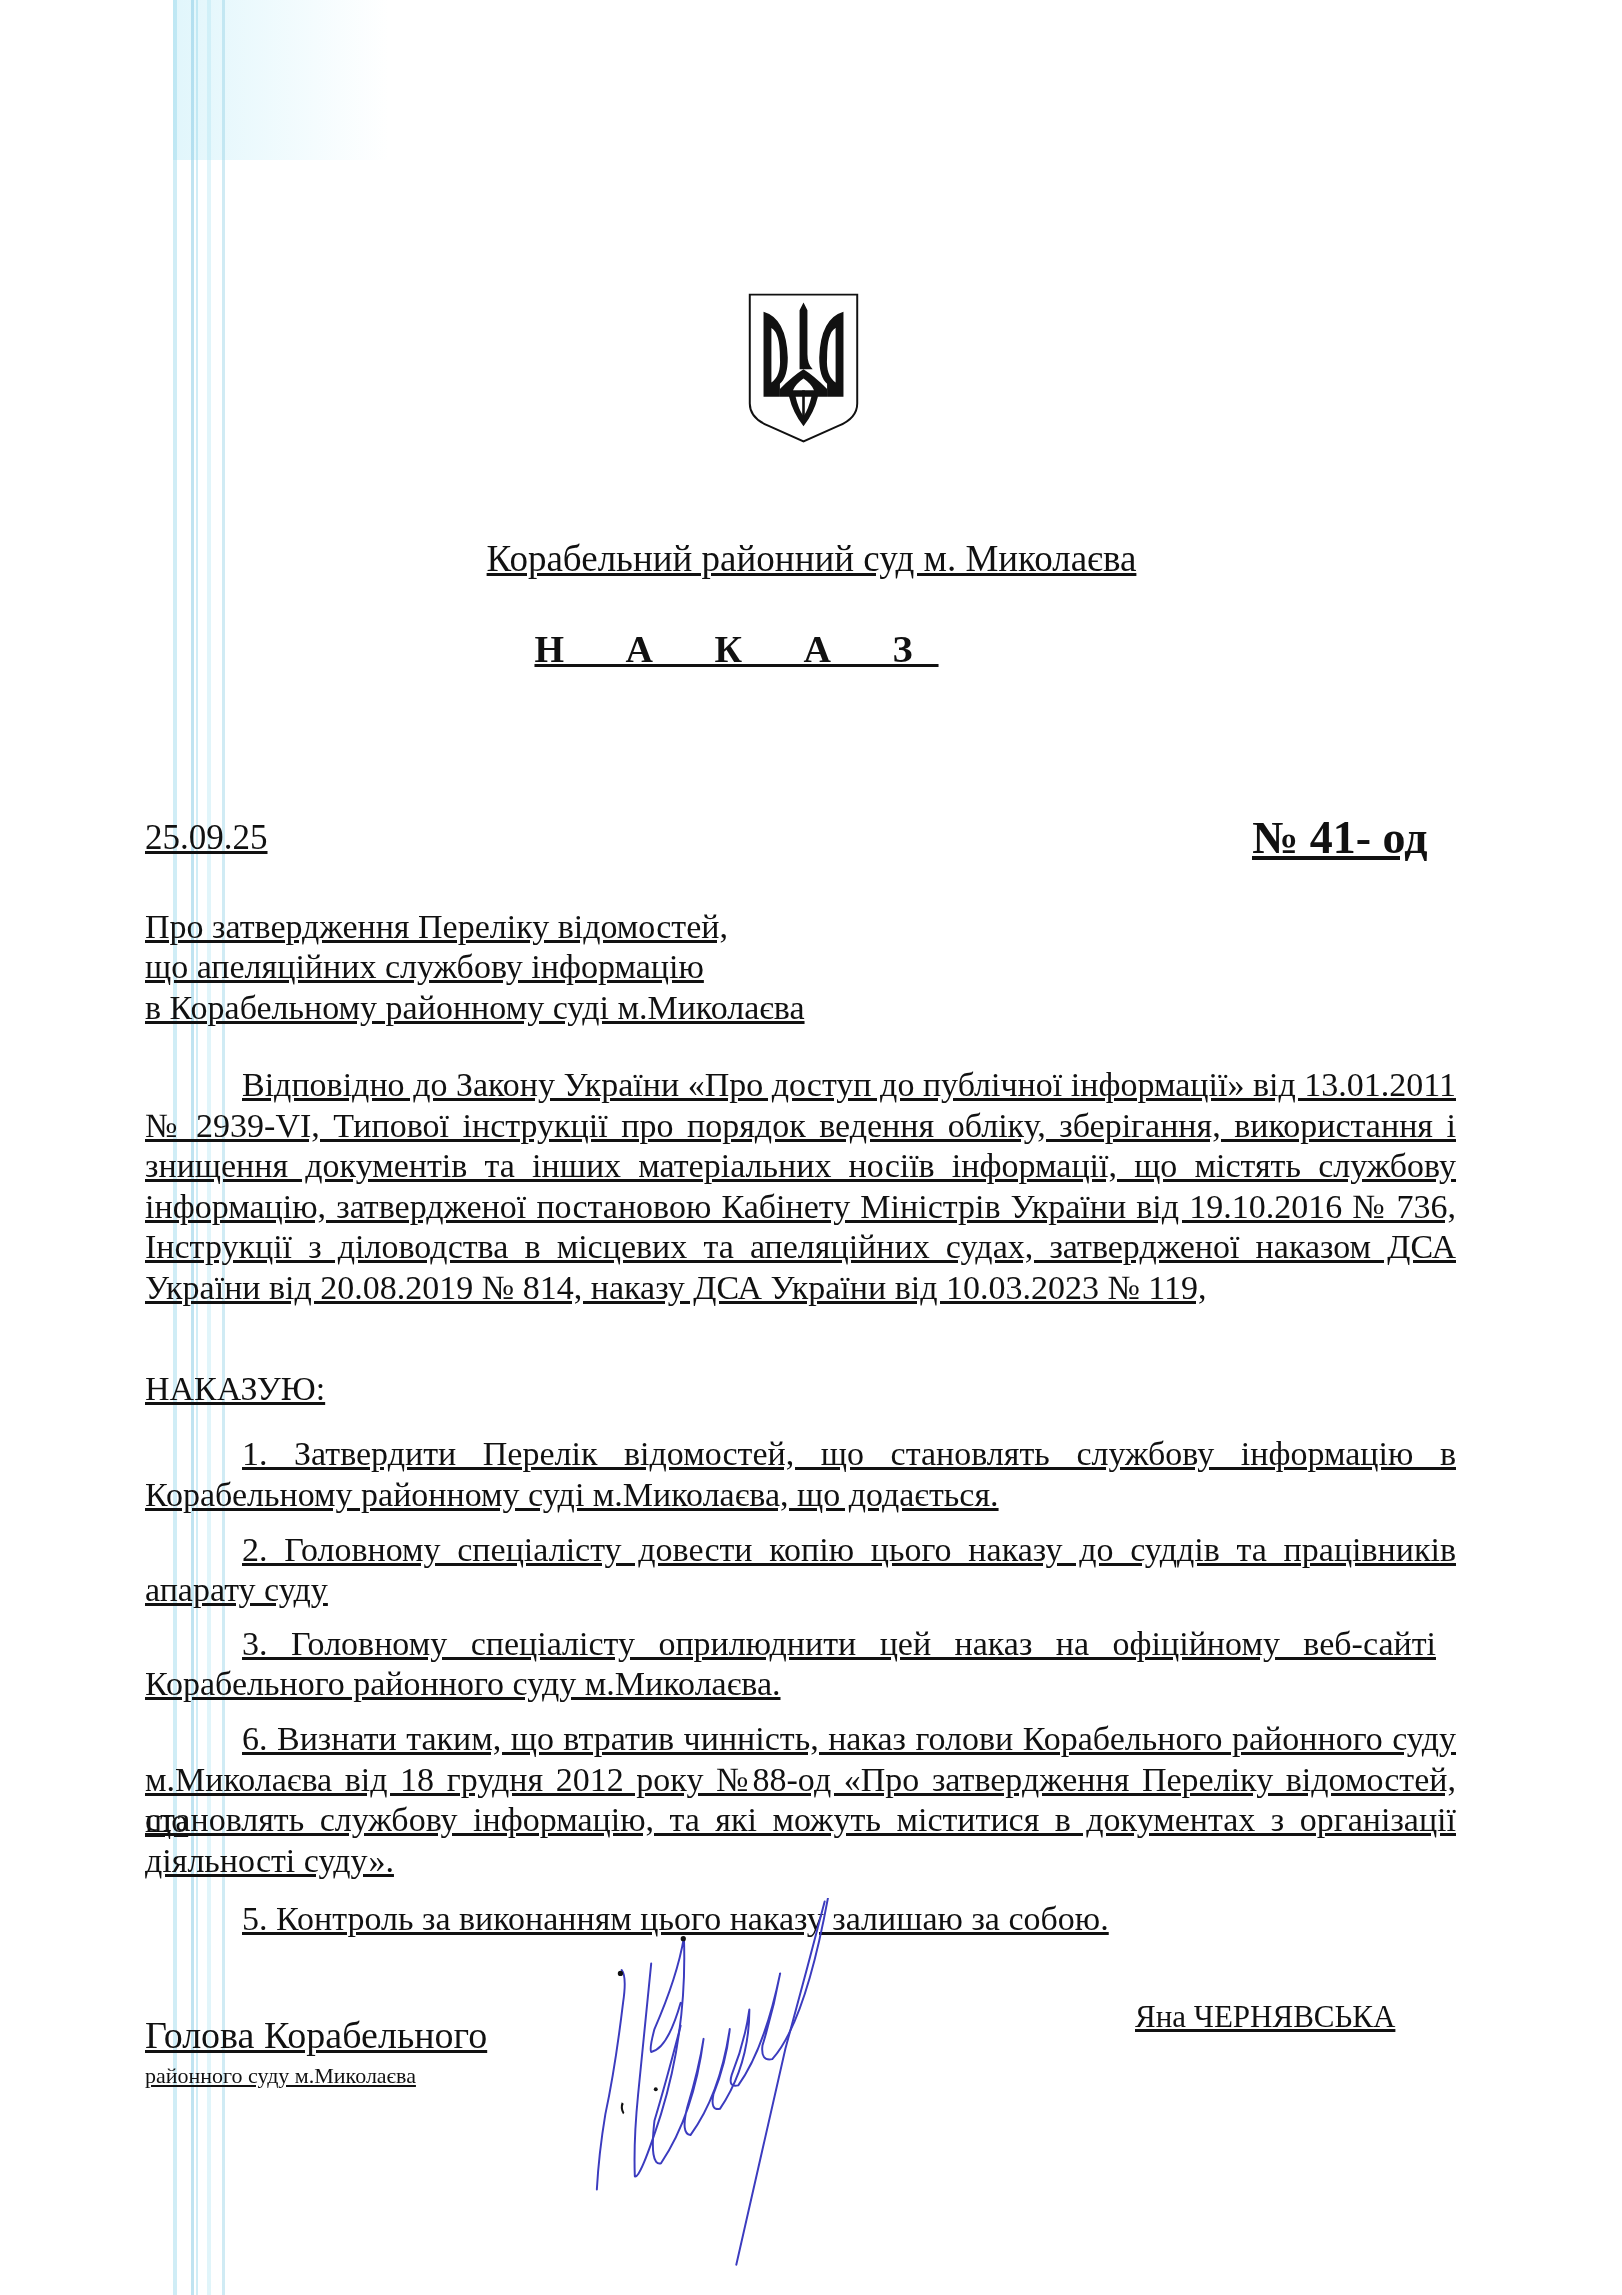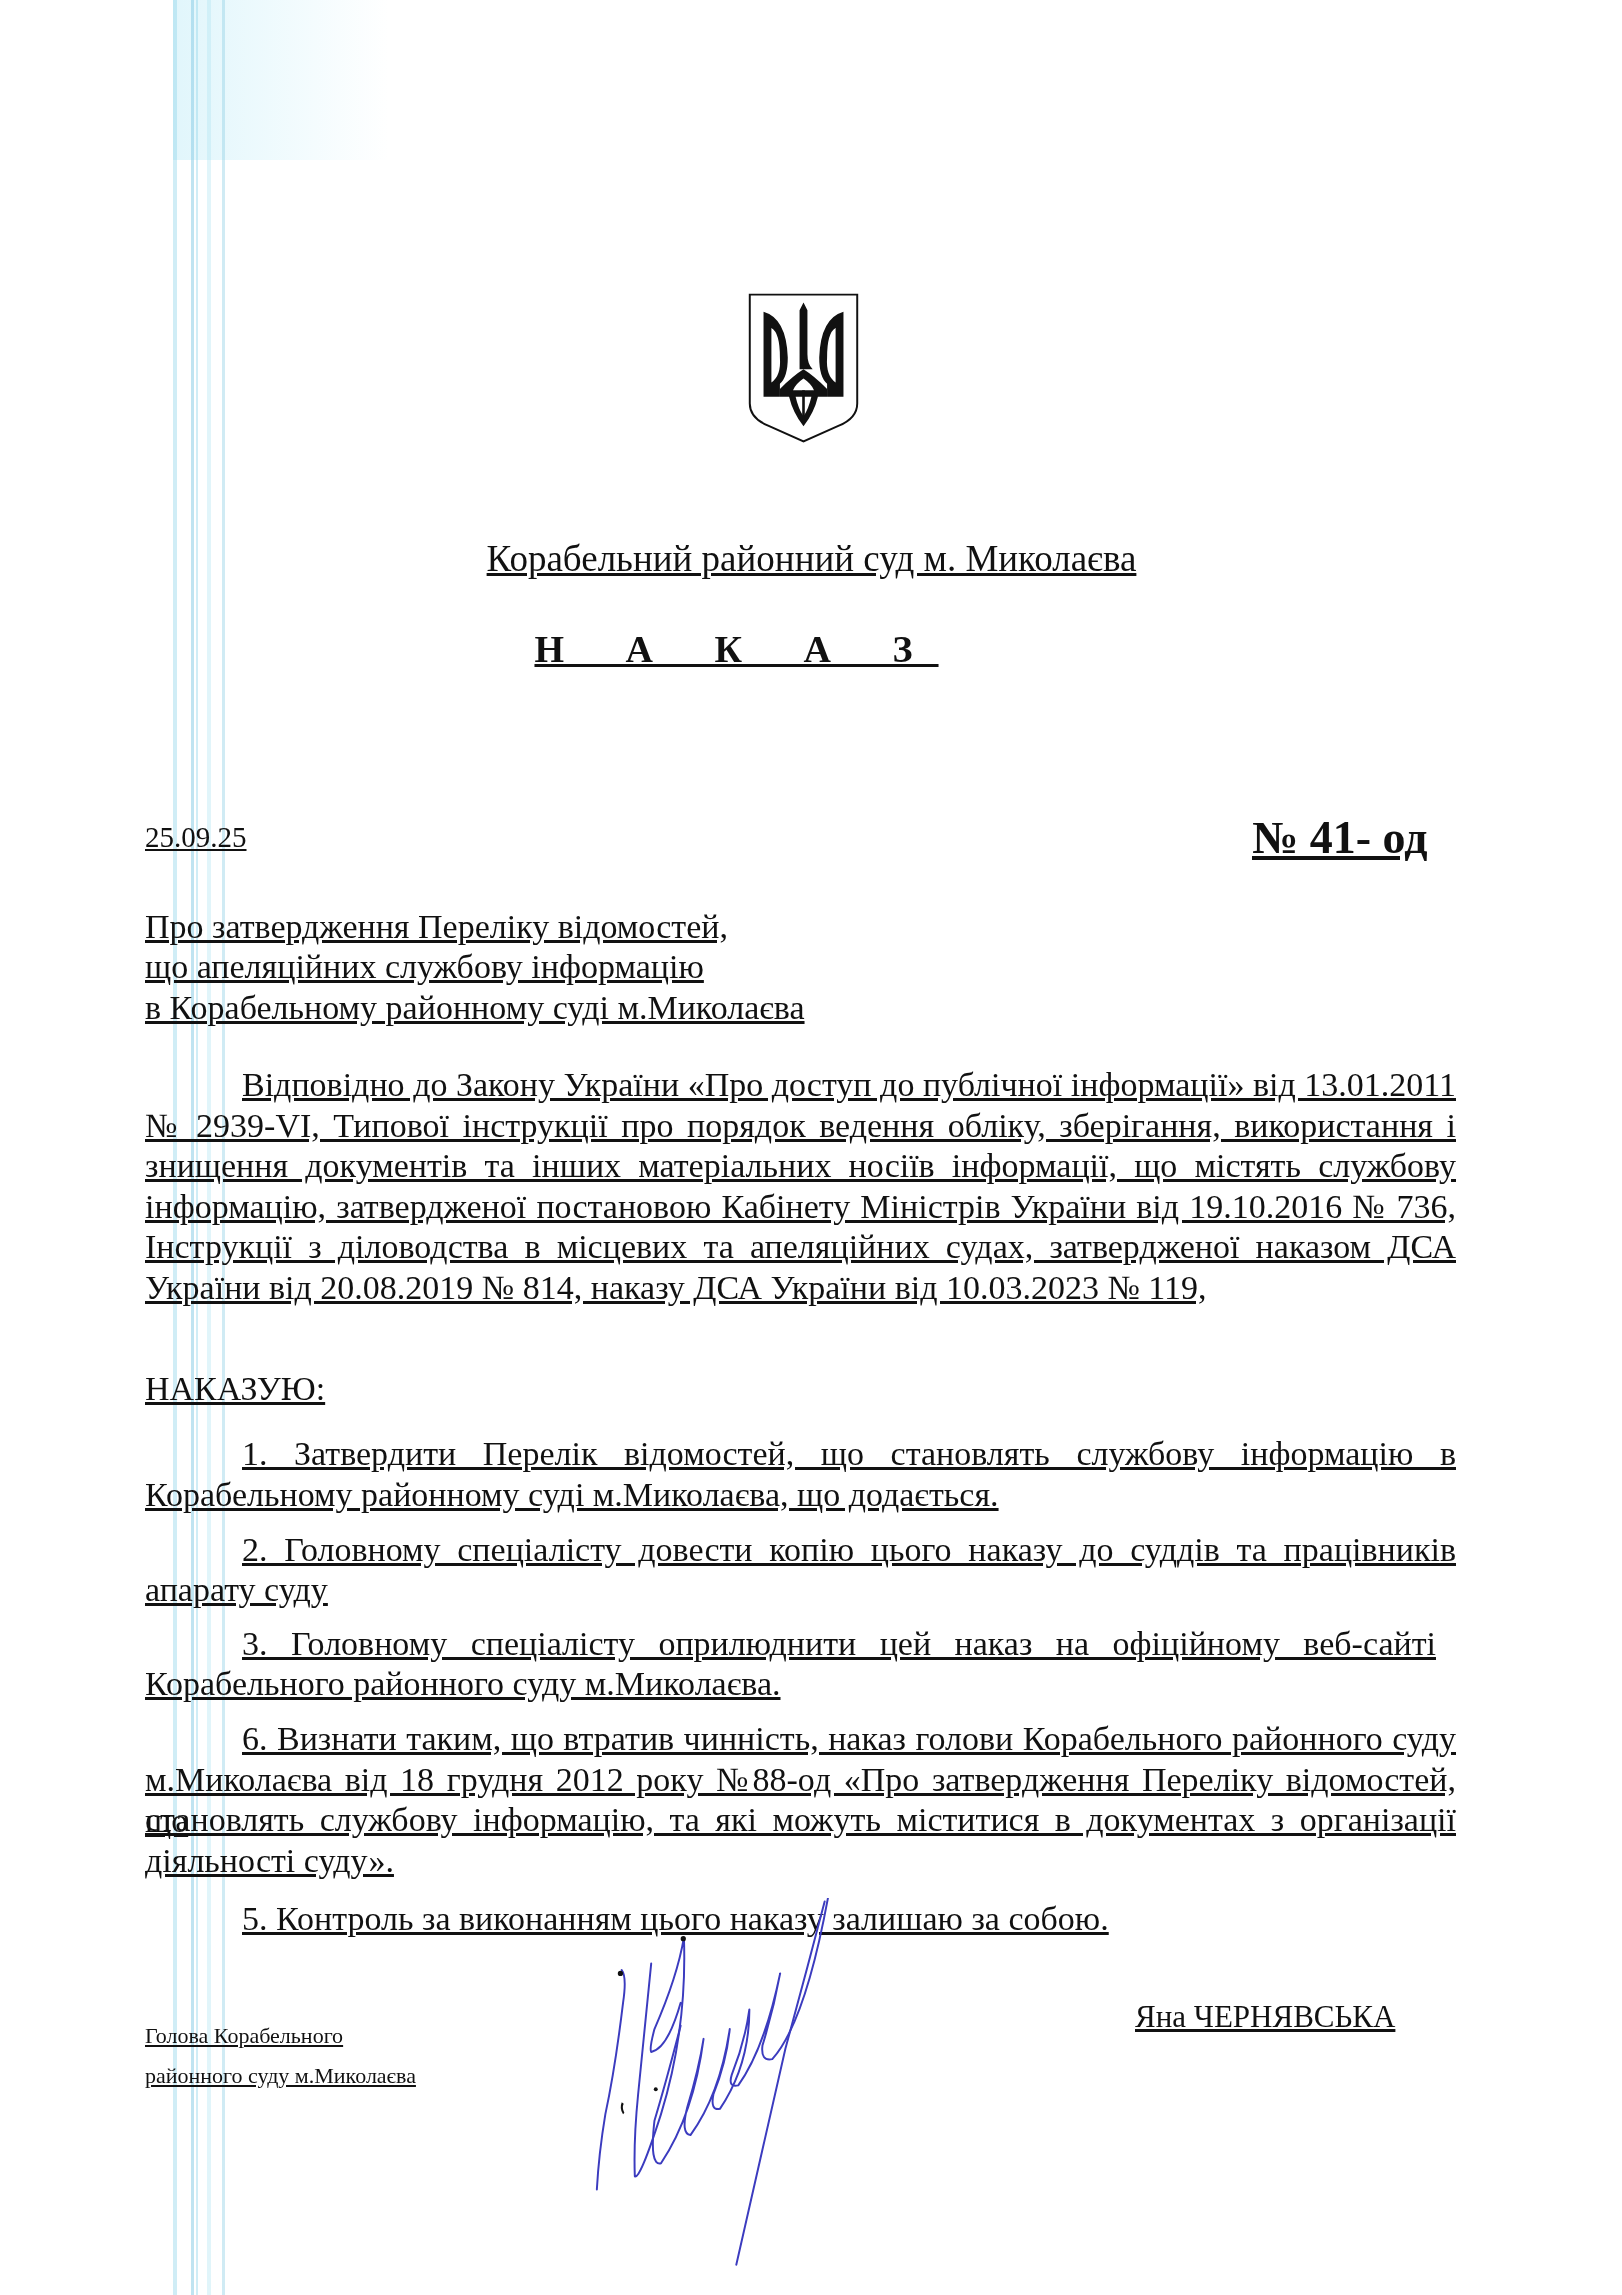--- a/index.html
+++ b/index.html
@@ -16,28 +16,28 @@
 
   .coat { position: absolute; left: 747px; top: 292px; width: 113px; height: 152px; }
 
   .line { position: absolute; font-size: 34px; line-height: 41px; white-space: nowrap; text-decoration: underline; }
   .just { text-align: justify; text-align-last: justify; white-space: normal; }
   .center { text-align: center; }
   .bold { font-weight: bold; }
 
   #court-name { left: 0; width: 1623px; top: 538px; font-size: 37px; }
   #title { left: 0; width: 1447px; top: 629px; font-size: 38px; letter-spacing: 26px; font-weight: bold; padding-left: 26px; box-sizing: border-box; }
-  #date { left: 145px; top: 817px; font-size: 29px; text-align: right; }
+  #date { left: 145px; top: 817px; font-size: 35px; text-align: right; }
   #number { left: 1252px; top: 817px; font-size: 46px; }
 
   .subj { left: 145px; }
 
   .signature { position: absolute; left: 589px; top: 1898px; width: 851px; height: 393px; pointer-events: none; }
   #sig-name { left: 1135px; top: 1996px; font-size: 31px; }
-  #sig-role-1 { left: 145px; top: 2015px; font-size: 22px; }
+  #sig-role-1 { left: 145px; top: 2015px; font-size: 38px; }
   #sig-role-2 { left: 145px; top: 2055px; font-size: 22px; }
 </style>
 </head>
 <body>
 
 <div class="scan-band"></div>
 <div class="scan-streak s1"></div>
 <div class="scan-streak s2"></div>
 <div class="scan-streak s3"></div>
 <div class="scan-streak s4"></div>

